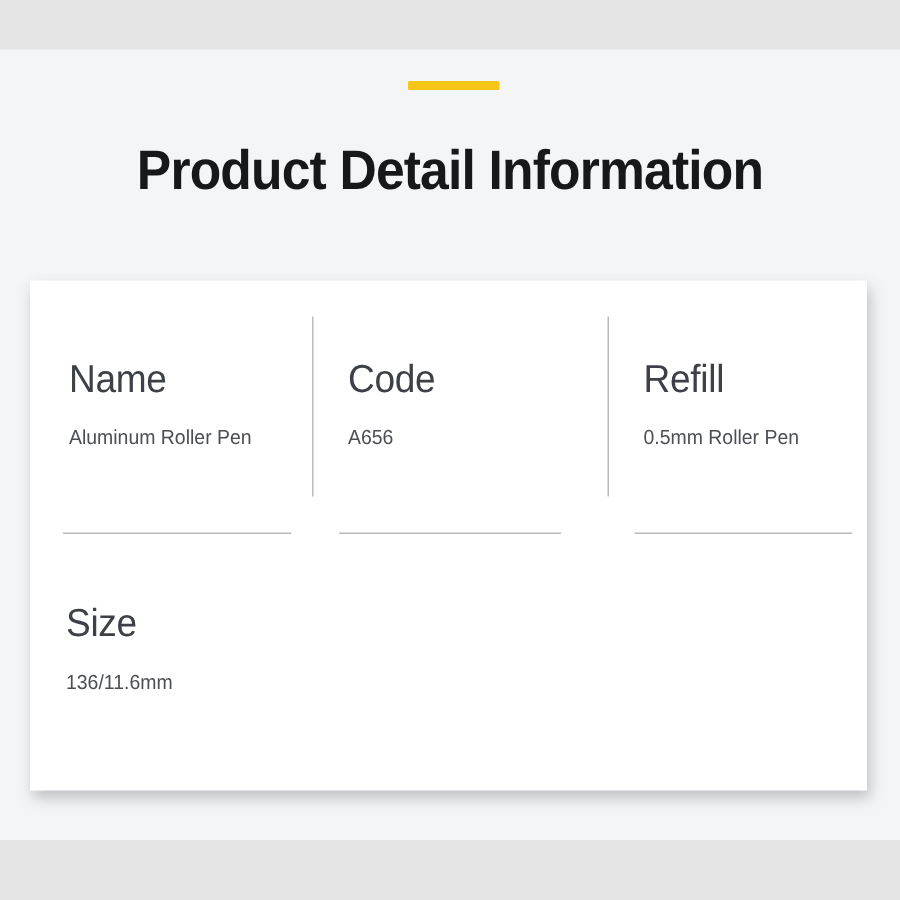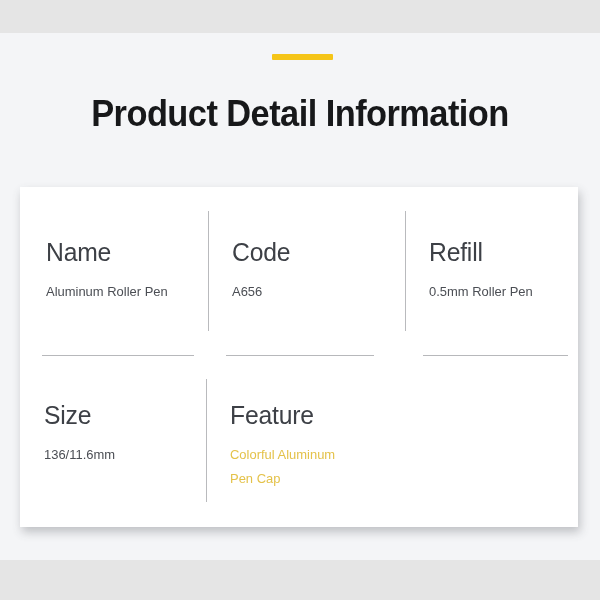--- a/index.html
+++ b/index.html
@@ -198,24 +198,17 @@
     </div>
 
     <div class="row row-2">
 
       <div class="cell cell-1">
         <div class="field-label">Size</div>
         <div class="field-value">136/11.6mm</div>
       </div>
 
 
-      <div class="cell cell-3 has-vline">
-        <div class="field-label">Feature</div>
-        <div class="field-value highlight">
-          <span>Colorful Aluminum</span>
-          <span class="line-2">Pen Cap</span>
-        </div>
-      </div>
 
     </div>
 
   </div>
 </div>
 
 </body></html>

